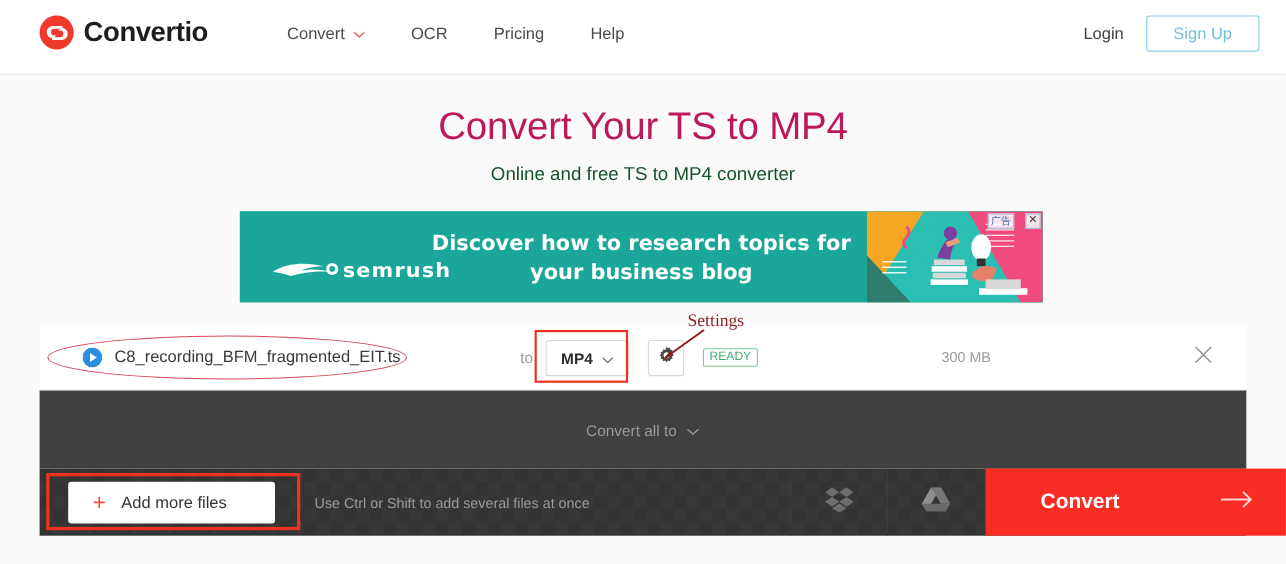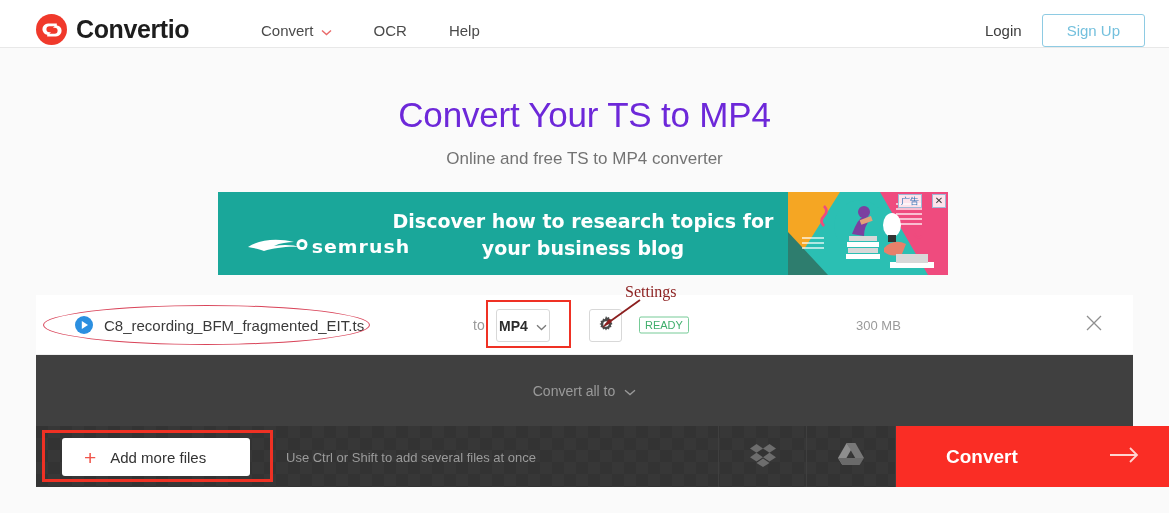--- a/index.html
+++ b/index.html
@@ -6,21 +6,21 @@
   html, body {
     width: 1169px; height: 513px;
     font-family: "Liberation Sans", sans-serif;
     background: #fafafa;
     overflow: hidden;
   }
 
   
   .header {
     position: absolute; left: 0; top: 0;
-    width: 1169px; height: 48px;
+    width: 1169px; height: 68px;
     background: #ffffff;
     border-bottom: 1px solid #e8e8e8;
   }
   .logo-wrap {
     position: absolute; left: 36px; top: 14px;
     display: flex; align-items: center; gap: 9px;
   }
   .logo-mark {
     width: 31px; height: 31px; border-radius: 50%;
     background: #f0392b;
@@ -47,26 +47,26 @@
   .signup-btn {
     font-size: 15px; color: #74c0dd;
     border: 1px solid #8ecbe3; border-radius: 3px;
     padding: 7px 24px; background: #fff; cursor: pointer;
   }
 
   
   .hero { position: absolute; left: 0; top: 60px; width: 1169px; text-align: center; }
   .hero h1 {
     margin-top: 35px;
-    font-size: 35px; font-weight: normal; color: #6d28d9;
+    font-size: 35px; font-weight: normal; color: #be185d;
     letter-spacing: -0.2px;
   }
   .hero h2 {
     margin-top: 14px;
-    font-size: 17px; font-weight: normal; color: #737373;
+    font-size: 17px; font-weight: normal; color: #14532d;
   }
 
   
   .ad {
     position: absolute; left: 218px; top: 192px;
     width: 730px; height: 83px;
     background: #1aa79a;
     overflow: hidden;
   }
   .ad-logo {
@@ -111,21 +111,21 @@
   }
   .play-icon { position: absolute; left: 39px; top: 21px; }
   .file-name {
     position: absolute; left: 68px; top: 50%; transform: translateY(-50%);
     font-size: 15px; color: #3a3a3a;
   }
   .to-label { position: absolute; left: 437px; top: 50%; transform: translateY(-50%);
               font-size: 14px; color: #9a9a9a; }
   .fmt-select {
     position: absolute; left: 460px; top: 14px;
-    width: 54px; height: 33px;
+    width: 76px; height: 33px;
     border: 1px solid #d8d8d8; border-radius: 3px; background: #fff;
     display: flex; align-items: center; justify-content: center; gap: 8px;
     font-size: 14px; font-weight: bold; color: #2b2b2b;
     cursor: pointer;
   }
   .gear-btn {
     position: absolute; left: 553px; top: 14px;
     width: 33px; height: 33px;
     border: 1px solid #d8d8d8; border-radius: 3px; background: #fff;
     display: flex; align-items: center; justify-content: center;
@@ -247,20 +247,23 @@
     <div class="nav-item">
       <span>Convert</span>
       <span class="caret">
         <svg width="11" height="7" viewBox="0 0 11 7">
             <path d="M1 1.4 L5.5 5.6 L10 1.4" fill="none" stroke="#e96a6a" stroke-width="1.4"></path>
           </svg>
       </span>
     </div>
     <div class="nav-item">
       <span>OCR</span>
+    </div>
+    <div class="nav-item">
+      <span>Pricing</span>
     </div>
     <div class="nav-item">
       <span>Help</span>
     </div>
   </div>
 
   <div class="auth">
     <span class="login-link">Login</span>
     <span class="signup-btn">Sign Up</span>
   </div>

